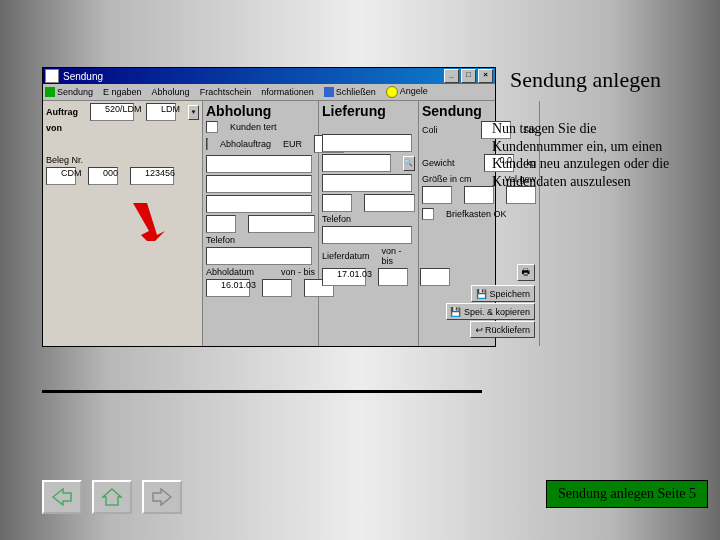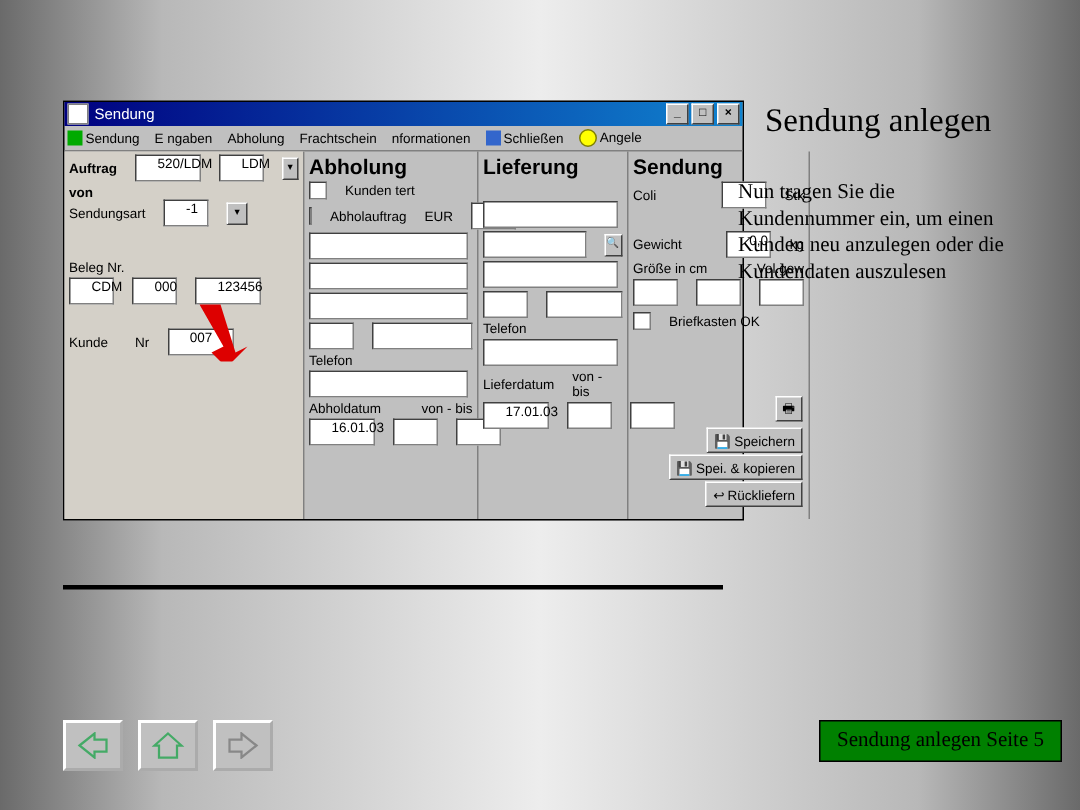--- a/index.html
+++ b/index.html
@@ -65,37 +65,27 @@
   <div class="content">
 
     <div class="col col1">
       <div class="row">
         <span class="lbl" style="font-weight:bold">Auftrag</span>
         <div class="inp md">520/LDM</div>
         <div class="inp sm">LDM</div>
         <div class="dd">▾</div>
       </div>
       <div class="lbl" style="font-weight:bold">von</div>
-      <div class="row">
-        <span class="lbl">Sendungsart</span>
-        <div class="inp sm" style="text-align:right">-1</div>
-        <div class="dd">▾</div>
-      </div>
       <div class="row" style="margin-top:22px">
         <span class="lbl">Beleg Nr.</span>
       </div>
       <div class="row">
         <div class="inp sm">CDM</div>
         <div class="inp sm">000</div>
         <div class="inp md">123456</div>
-      </div>
-      <div class="row" style="margin-top:16px">
-        <span class="lbl">Kunde</span>
-        <span class="lbl" style="margin-left:6px">Nr</span>
-        <div class="inp md">007</div>
       </div>
       <svg class="arrow-annot" viewBox="0 0 40 40">
           <polygon points="6,2 20,2 30,34 38,30 24,44 14,34 22,30" fill="#d00"></polygon>
         </svg>
     </div>
 
     <div class="col col2">
       <div class="secthdr">Abholung</div>
       <div class="row">
           <span class="chk"></span>

